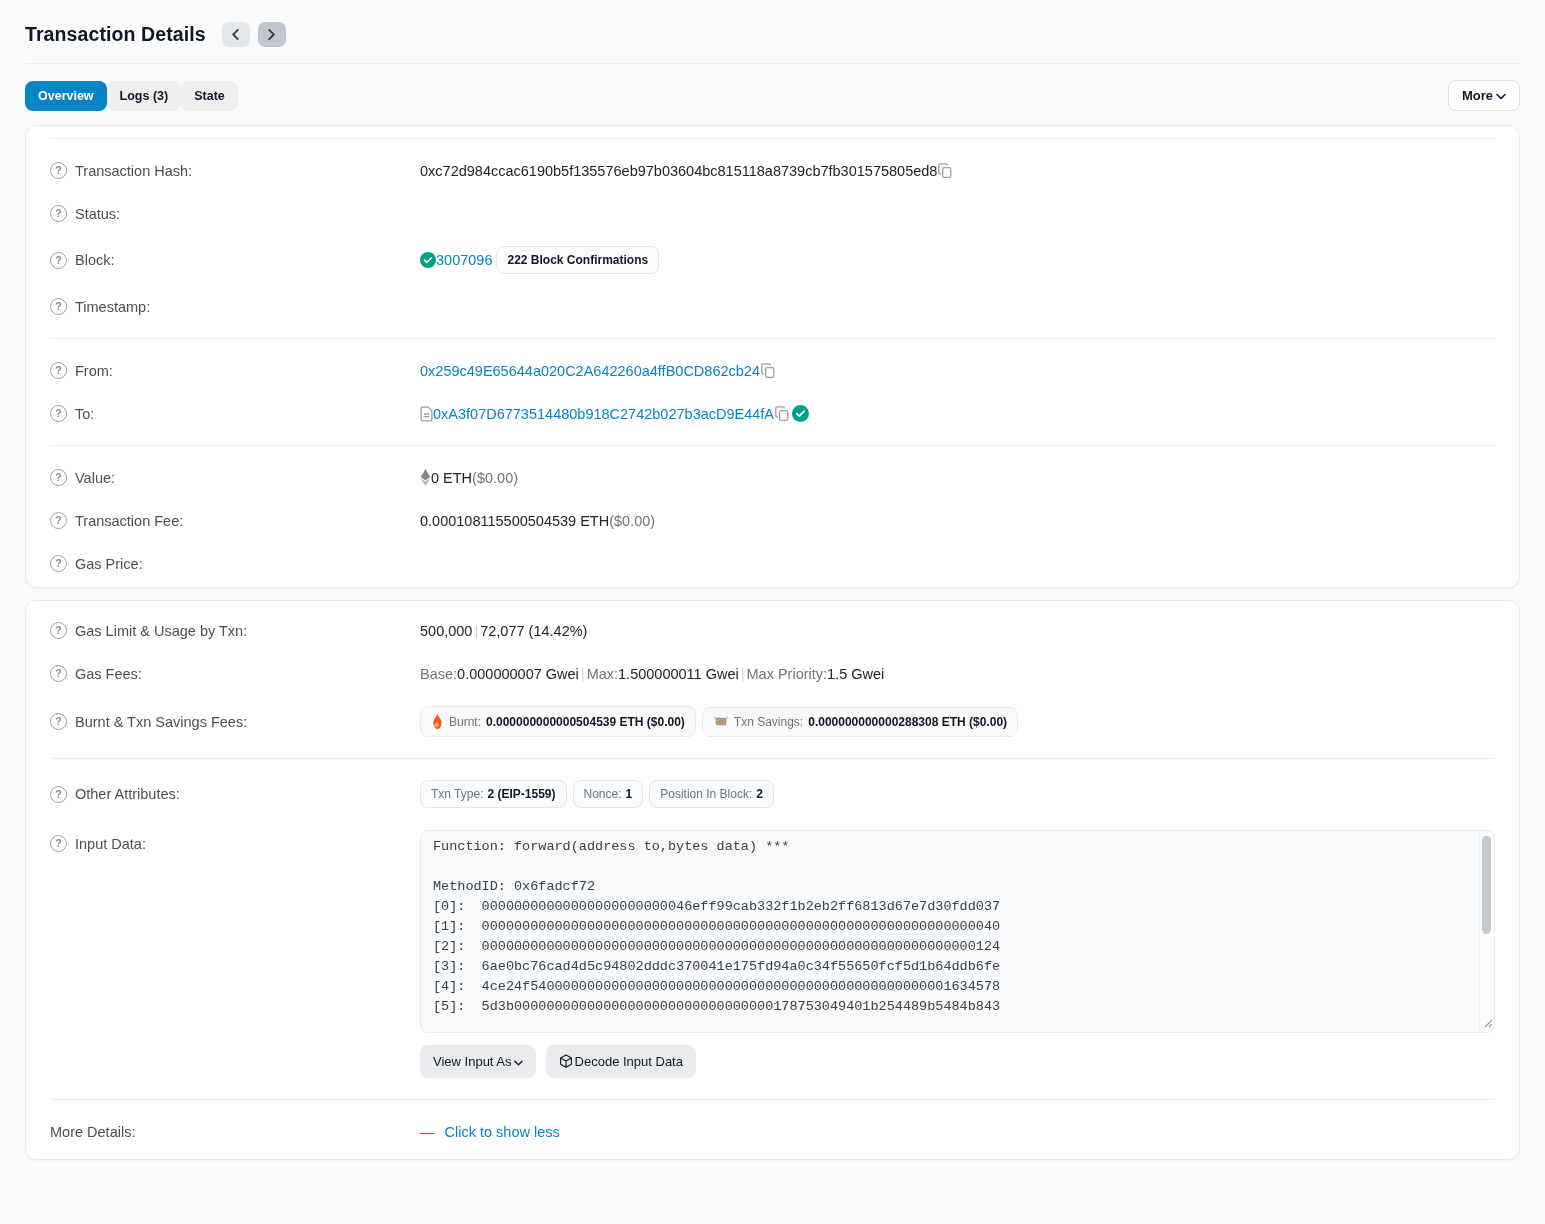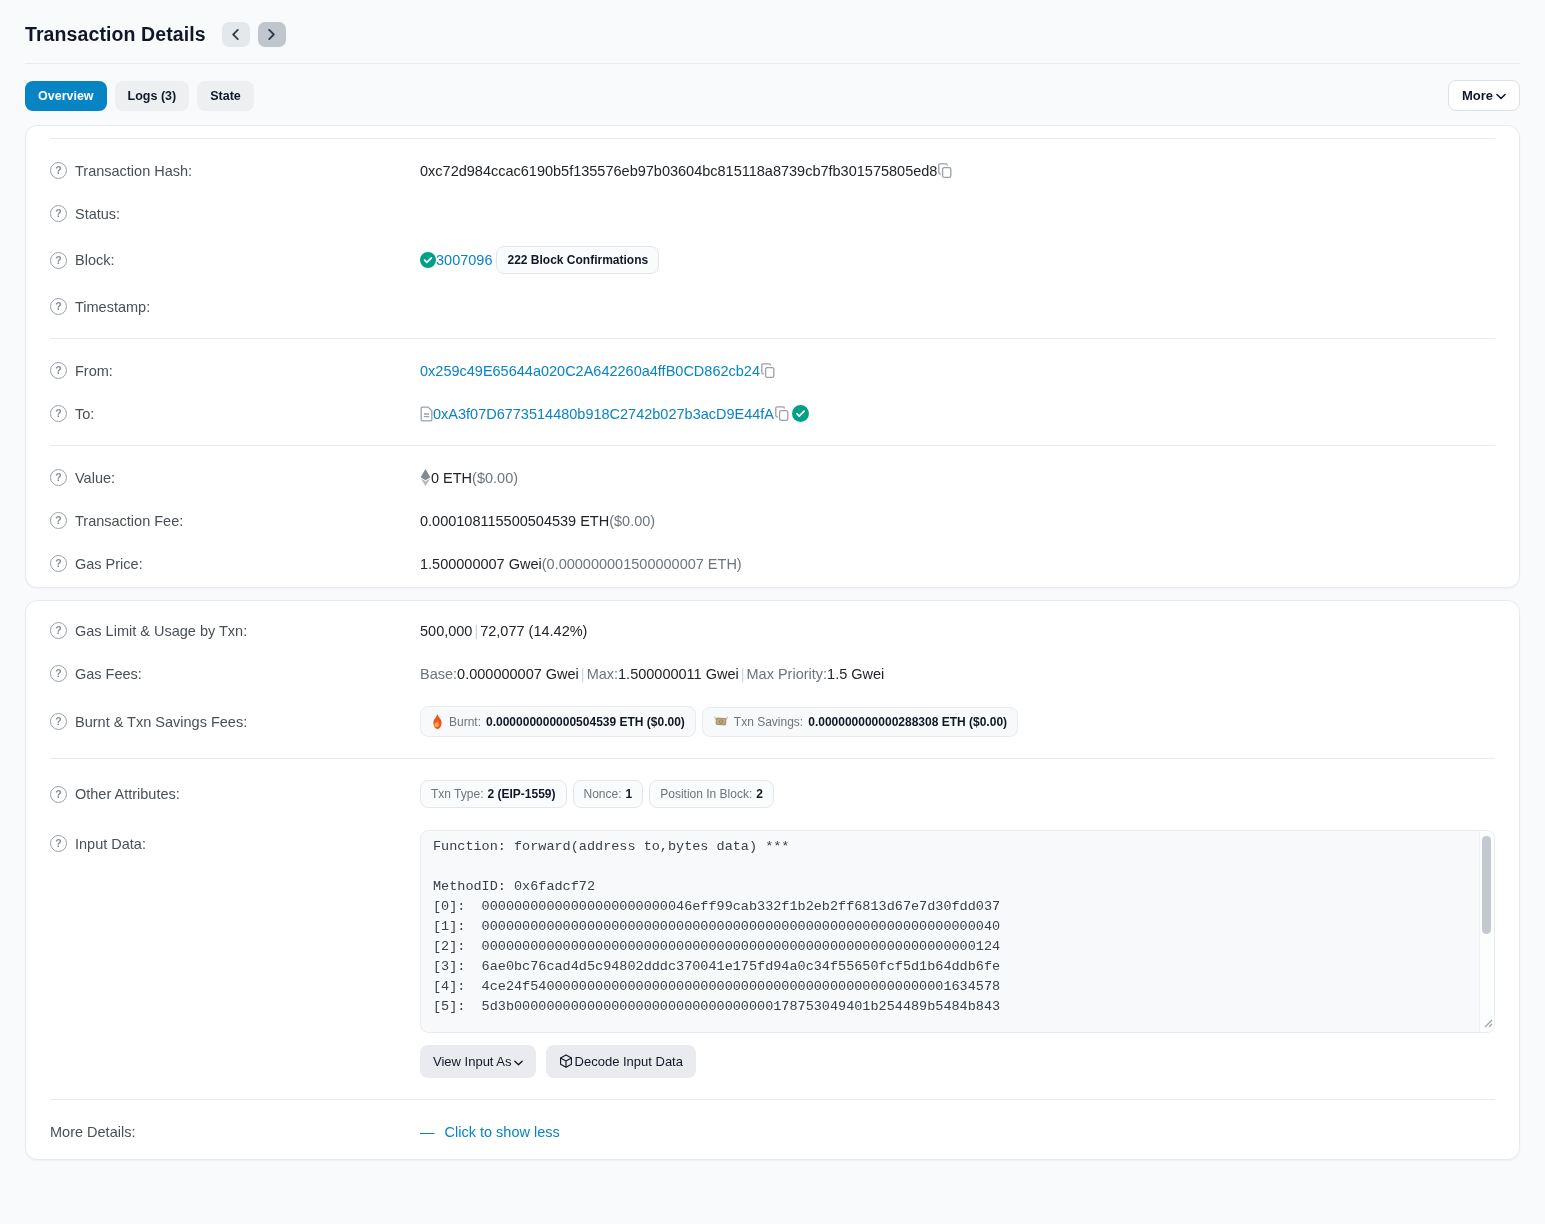--- a/index.html
+++ b/index.html
@@ -19,21 +19,21 @@
   .navbtn {
     width: 28px; height: 25px; border: none; border-radius: 7px;
     display: inline-flex; align-items: center; justify-content: center;
     background: #e5e8eb; cursor: pointer;
   }
   .navbtn.next { background: #bfc6cd; }
   .navbtn svg { display: block; }
 
   
   .tabsrow { display: flex; align-items: center; justify-content: space-between; margin: 16px 0 14px; }
-  .tabs { display: flex; gap: 8px; }
+  .tabs { display: flex; }
   .tab {
     border: none; cursor: pointer; border-radius: 8px;
     padding: 8px 13px; font-size: 12.5px; font-weight: 700;
     background: #edeff1; color: #101828; font-family: inherit;
   }
   .tab.active { background: var(--accent); color: #fff; }
   .morebtn {
     background: #fff; border: 1px solid #dbe1e6; border-radius: 8px;
     padding: 7px 13px; font-size: 13px; font-weight: 600; color: #101828;
     display: inline-flex; align-items: center; gap: 3px; cursor: pointer; font-family: inherit;
@@ -273,24 +273,20 @@
       <div class="rvalue">
         <span>0.000108115500504539 ETH</span>
         <span class="muted">($0.00)</span>
       </div>
     </div>
 
     <div class="row">
       <div class="rlabel">
         <span class="qicon">?</span>
         <span>Gas Price:</span>
-      </div>
-      <div class="rvalue">
-        <span>1.500000007 Gwei</span>
-        <span class="muted">(0.000000001500000007 ETH)</span>
       </div>
     </div>
   </div>
 
   <div class="card">
 
     <div class="row" style="margin-top:6px">
       <div class="rlabel">
         <span class="qicon">?</span>
         <span>Gas Limit &amp; Usage by Txn:</span>

